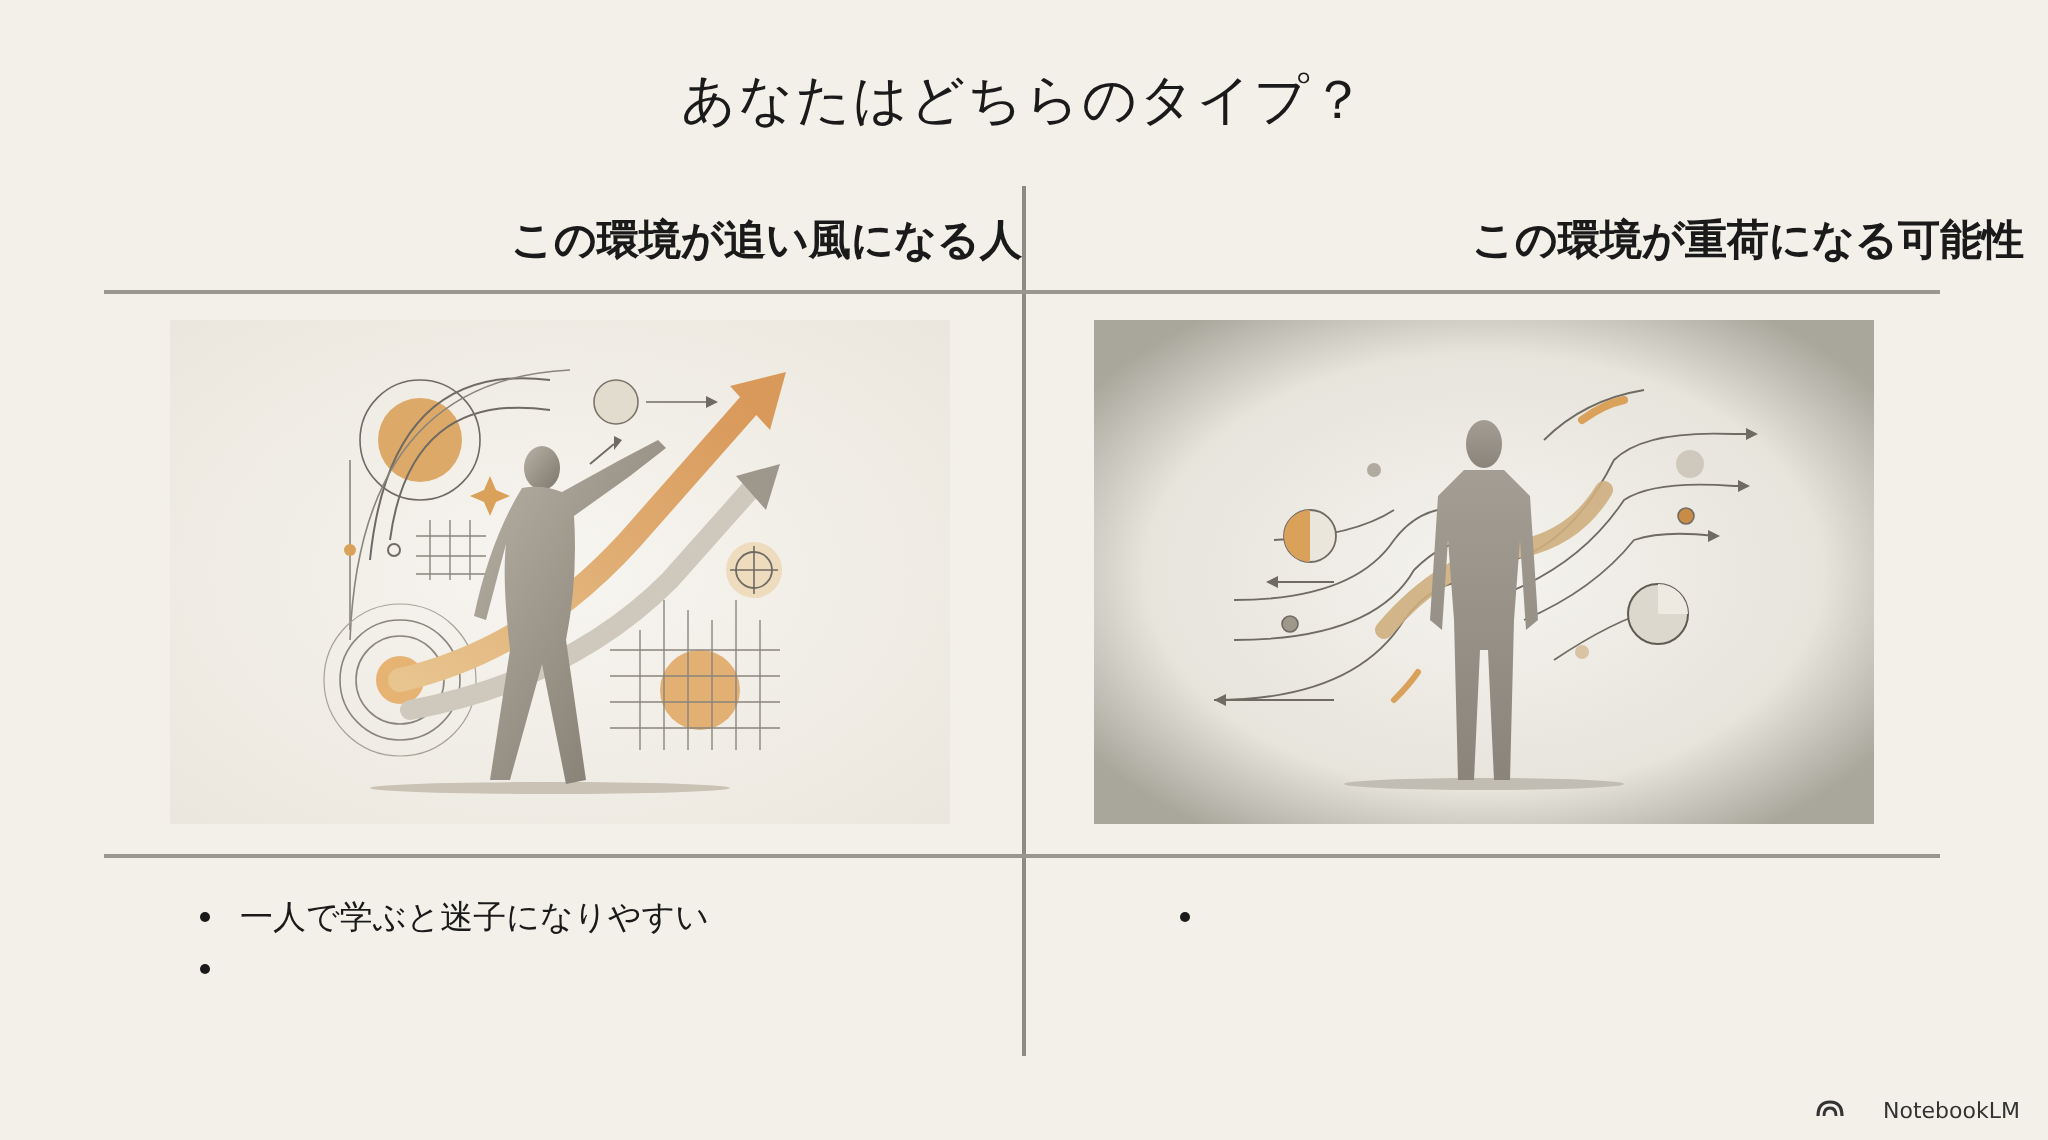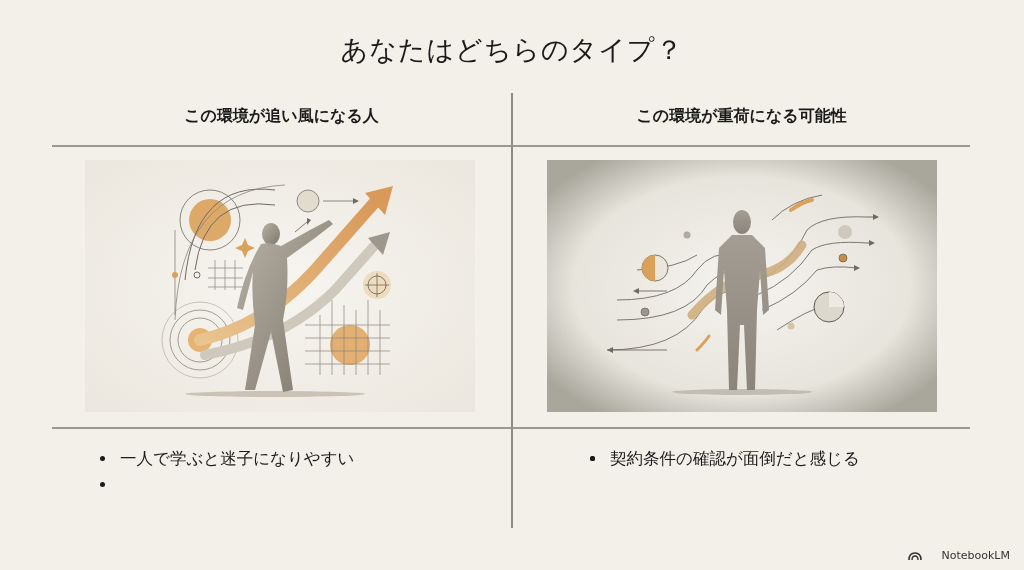--- a/index.html
+++ b/index.html
@@ -15,39 +15,39 @@
     font-size:27px; font-weight:normal; letter-spacing:1px;
   }
   .vdivider {
     position:absolute; left:511px; top:93px; width:2px; height:435px;
     background:#8d8a84;
   }
   .hdivider {
     position:absolute; height:2px; background:#9a9690;
   }
   .col-heading {
-    position:absolute; top:106px; text-align:center;
-    font-size:16px; font-weight:bold;
+    position:absolute; top:106px; text-align:right;
+    font-size:21px; font-weight:bold;
   }
   .panel {
     position:absolute; top:160px; width:390px; height:252px; overflow:hidden;
   }
   .panel svg { display:block; }
   .bullets {
     position:absolute; top:446px; margin:0; padding:0; list-style:none;
     font-size:16.5px; line-height:25.5px;
   }
   .bullets li { position:relative; padding-left:22px; white-space:nowrap;text-align:center; }
   .bullets li .dot {
     position:absolute; left:2px; top:10px; width:5px; height:5px;
     border-radius:50%; background:#1a1a1a;
   }
   .brand {
     position:absolute; right:14px; bottom:8px; font-size:11px; color:#333;
-    display:flex; align-items:center; gap:20px;
+    display:flex; gap:20px;
   }
 </style>
 </head>
 <body>
 
 <div class="title">あなたはどちらのタイプ？</div>
 
 <div class="vdivider"></div>
 <div class="hdivider" style="left:52px; top:145px; width:918px;"></div>
 <div class="hdivider" style="left:52px; top:427px; width:918px;"></div>
@@ -138,21 +138,21 @@
       <path d="M176 84 Q186 82 196 86 L225 70 L244 60 L248 64 L230 78 L202 98 Q204 130 198 160 L208 230 L198 232 L186 172 L170 230 L160 230 L170 165 Q166 130 168 112 L158 150 L152 148 Q160 110 176 84 Z"></path>
     </g>
   </svg>
 </div>
 
 <ul class="bullets" style="left:98px;">
   <li><span class="dot"></span><span>一人で学ぶと迷子になりやすい</span></li>
   <li><span class="dot"></span></li>
 </ul>
 
-<div class="col-heading" style="left:513px; width:457px;">この環境が重荷になる可能性</div>
+<div class="col-heading" style="left:513px; width:457px;padding-left:42px;">この環境が重荷になる可能性</div>
 
 <div class="panel" style="left:547px;">
   <svg width="390" height="252" viewBox="0 0 390 252">
     <defs>
       <radialGradient id="bgR" cx="50%" cy="50%" r="62%">
         <stop offset="0%" stop-color="#f5f3ee"></stop>
         <stop offset="70%" stop-color="#e7e4dc"></stop>
         <stop offset="100%" stop-color="#a9a69c"></stop>
       </radialGradient>
       <linearGradient id="bodyR" x1="0" y1="0" x2="0" y2="1">
@@ -204,21 +204,20 @@
 
     <g fill="url(#bodyR)">
       <ellipse cx="195" cy="62" rx="9" ry="12"></ellipse>
       <path d="M185 75 L205 75 L218 88 L222 150 L216 155 L213 110 L210 150 L208 230 L200 230 L197 165 L193 165 L190 230 L182 230 L180 150 L177 110 L174 155 L168 150 L172 88 Z"></path>
     </g>
   </svg>
 </div>
 
 <ul class="bullets" style="left:588px;">
   <li><span class="dot"></span></li>
-  <li><span class="dot"></span><span>契約条件の確認が面倒だと感じる</span></li>
 </ul>
 
 <div class="brand">
   <svg width="14" height="10" viewBox="0 0 14 10">
     <path d="M1 9 Q1 2 7 2 Q13 2 13 9" fill="none" stroke="#333" stroke-width="1.6"></path>
     <path d="M4 9 Q4 5 7 5 Q10 5 10 9" fill="none" stroke="#333" stroke-width="1.4"></path>
   </svg>
   <span>NotebookLM</span>
 </div>
 

